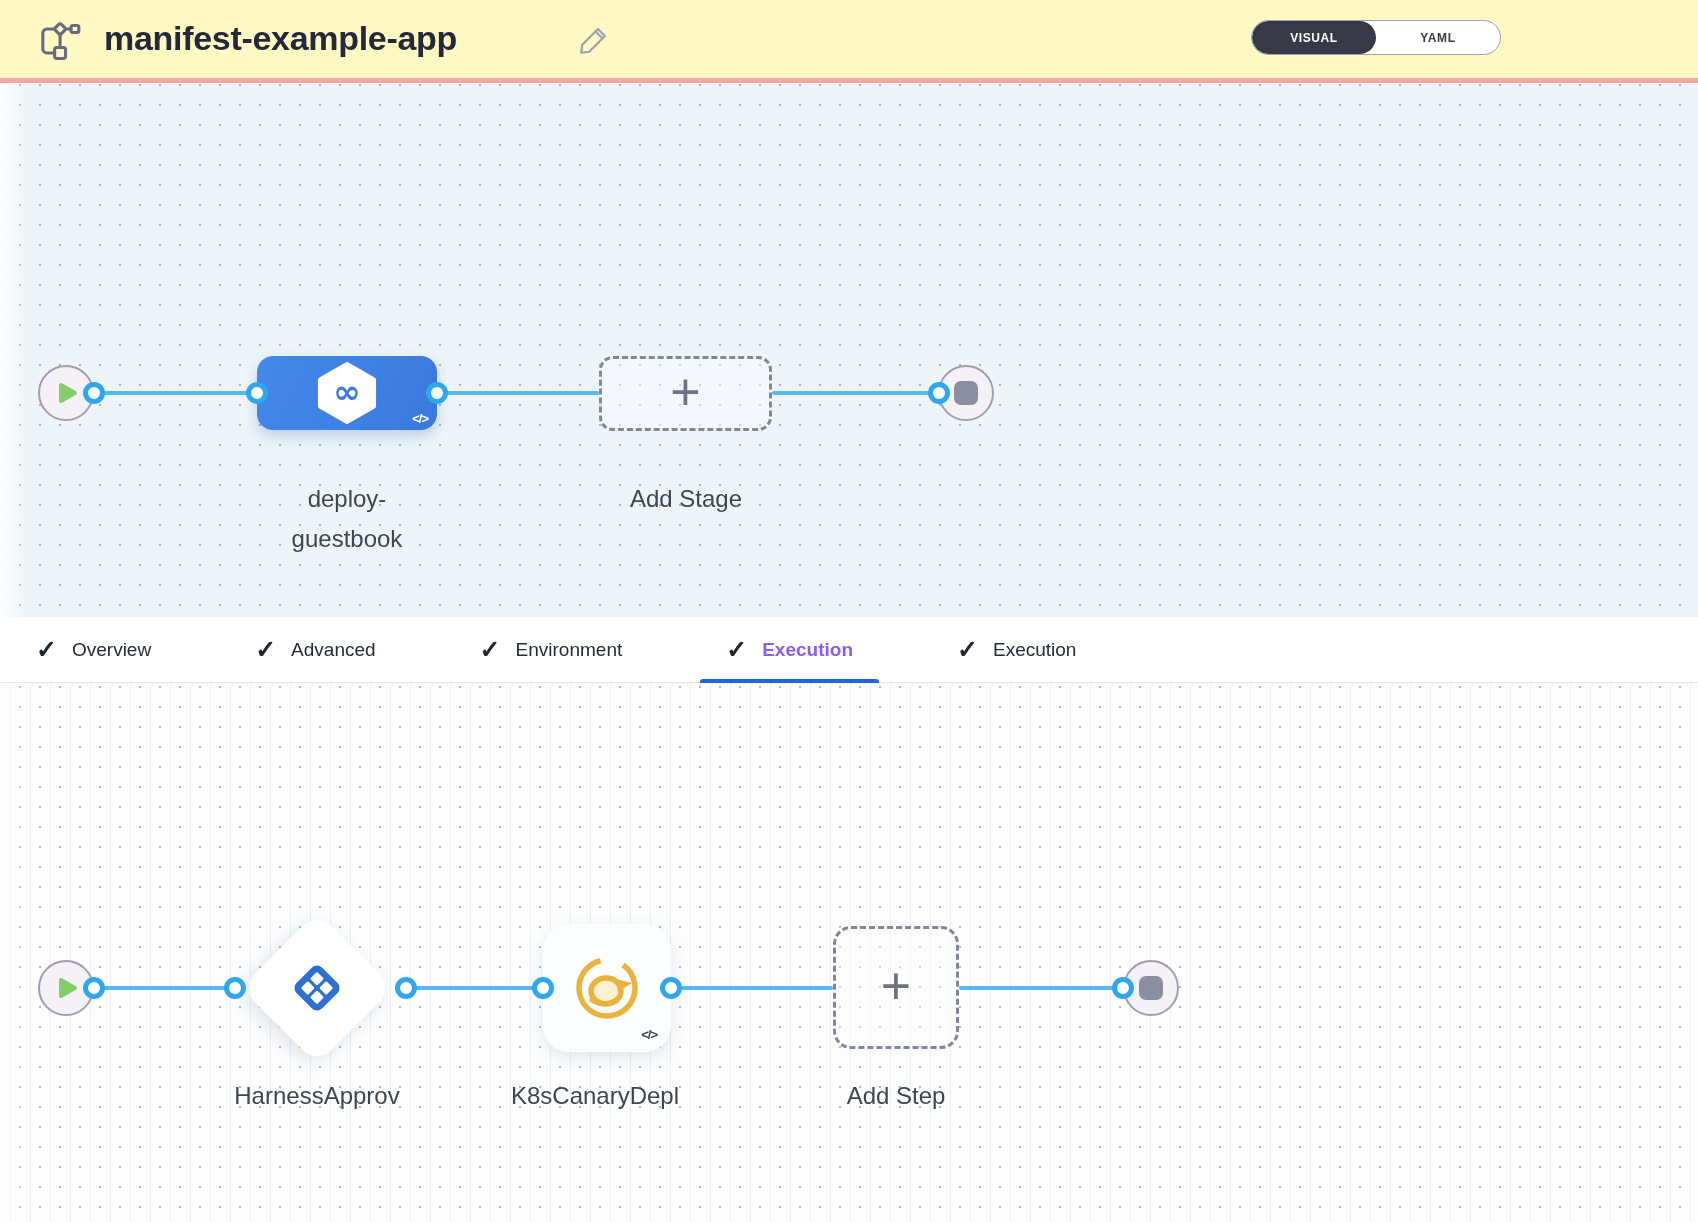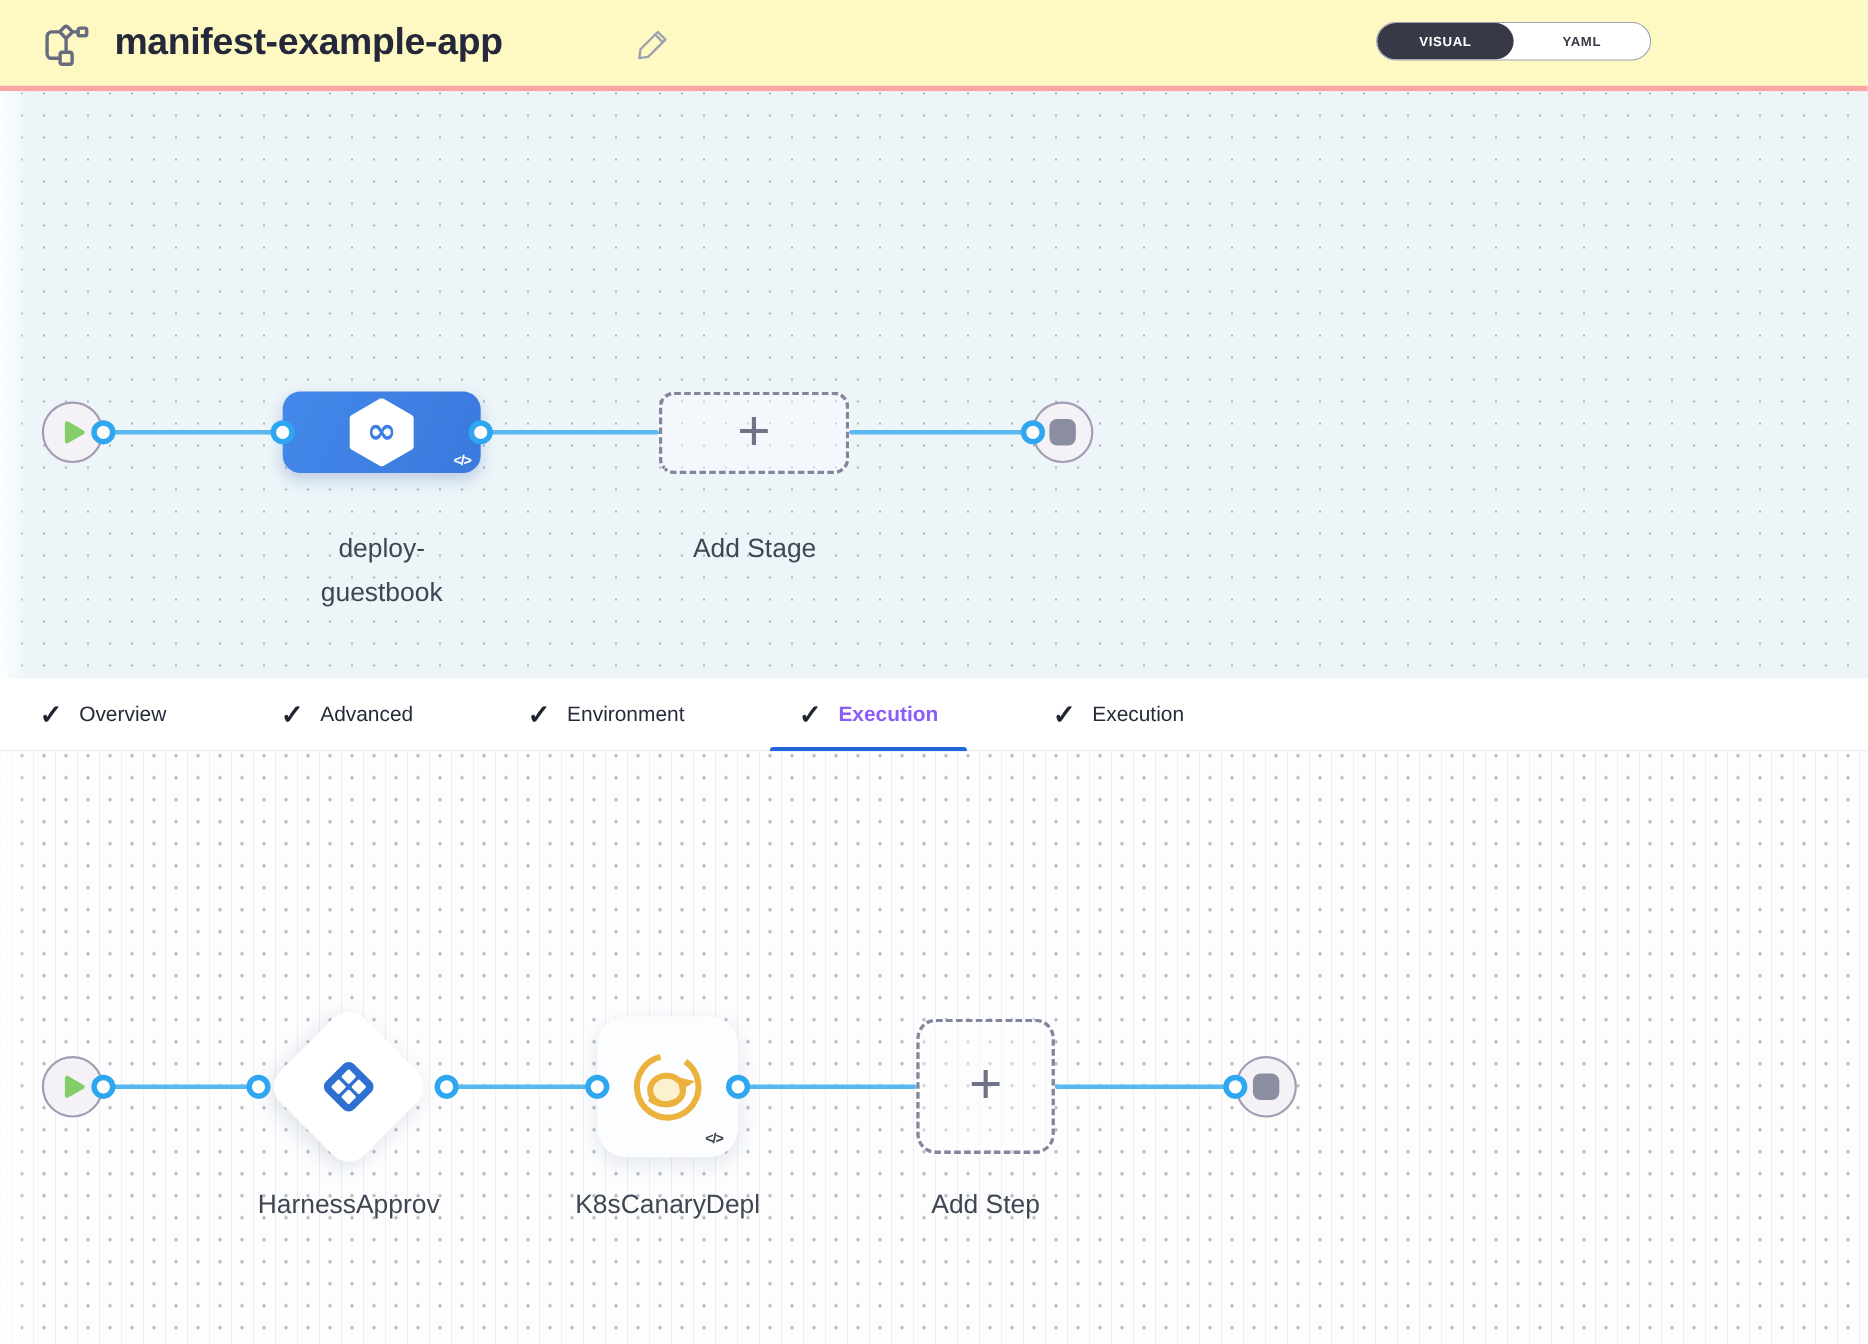--- a/index.html
+++ b/index.html
@@ -254,19 +254,19 @@
     <div class="conn-dot" style="left:83px;   top:294px;"></div>
     <div class="conn-dot" style="left:224px;  top:294px;"></div>
     <div class="conn-dot" style="left:395px;  top:294px;"></div>
     <div class="conn-dot" style="left:532px;  top:294px;"></div>
     <div class="conn-dot" style="left:660px;  top:294px;"></div>
     <div class="conn-dot" style="left:1112px; top:294px;"></div>
 
     <div class="node-label" style="left:207px; top:393px;">
       <span>HarnessApprov</span>
     </div>
-    <div class="node-label" style="left:497px; top:393px;">
+    <div class="node-label" style="left:485px; top:393px;">
       <span>K8sCanaryDepl</span>
     </div>
     <div class="node-label" style="left:786px; top:393px;">Add Step</div>
   </div>
 
 </div>
 
 </body></html>

